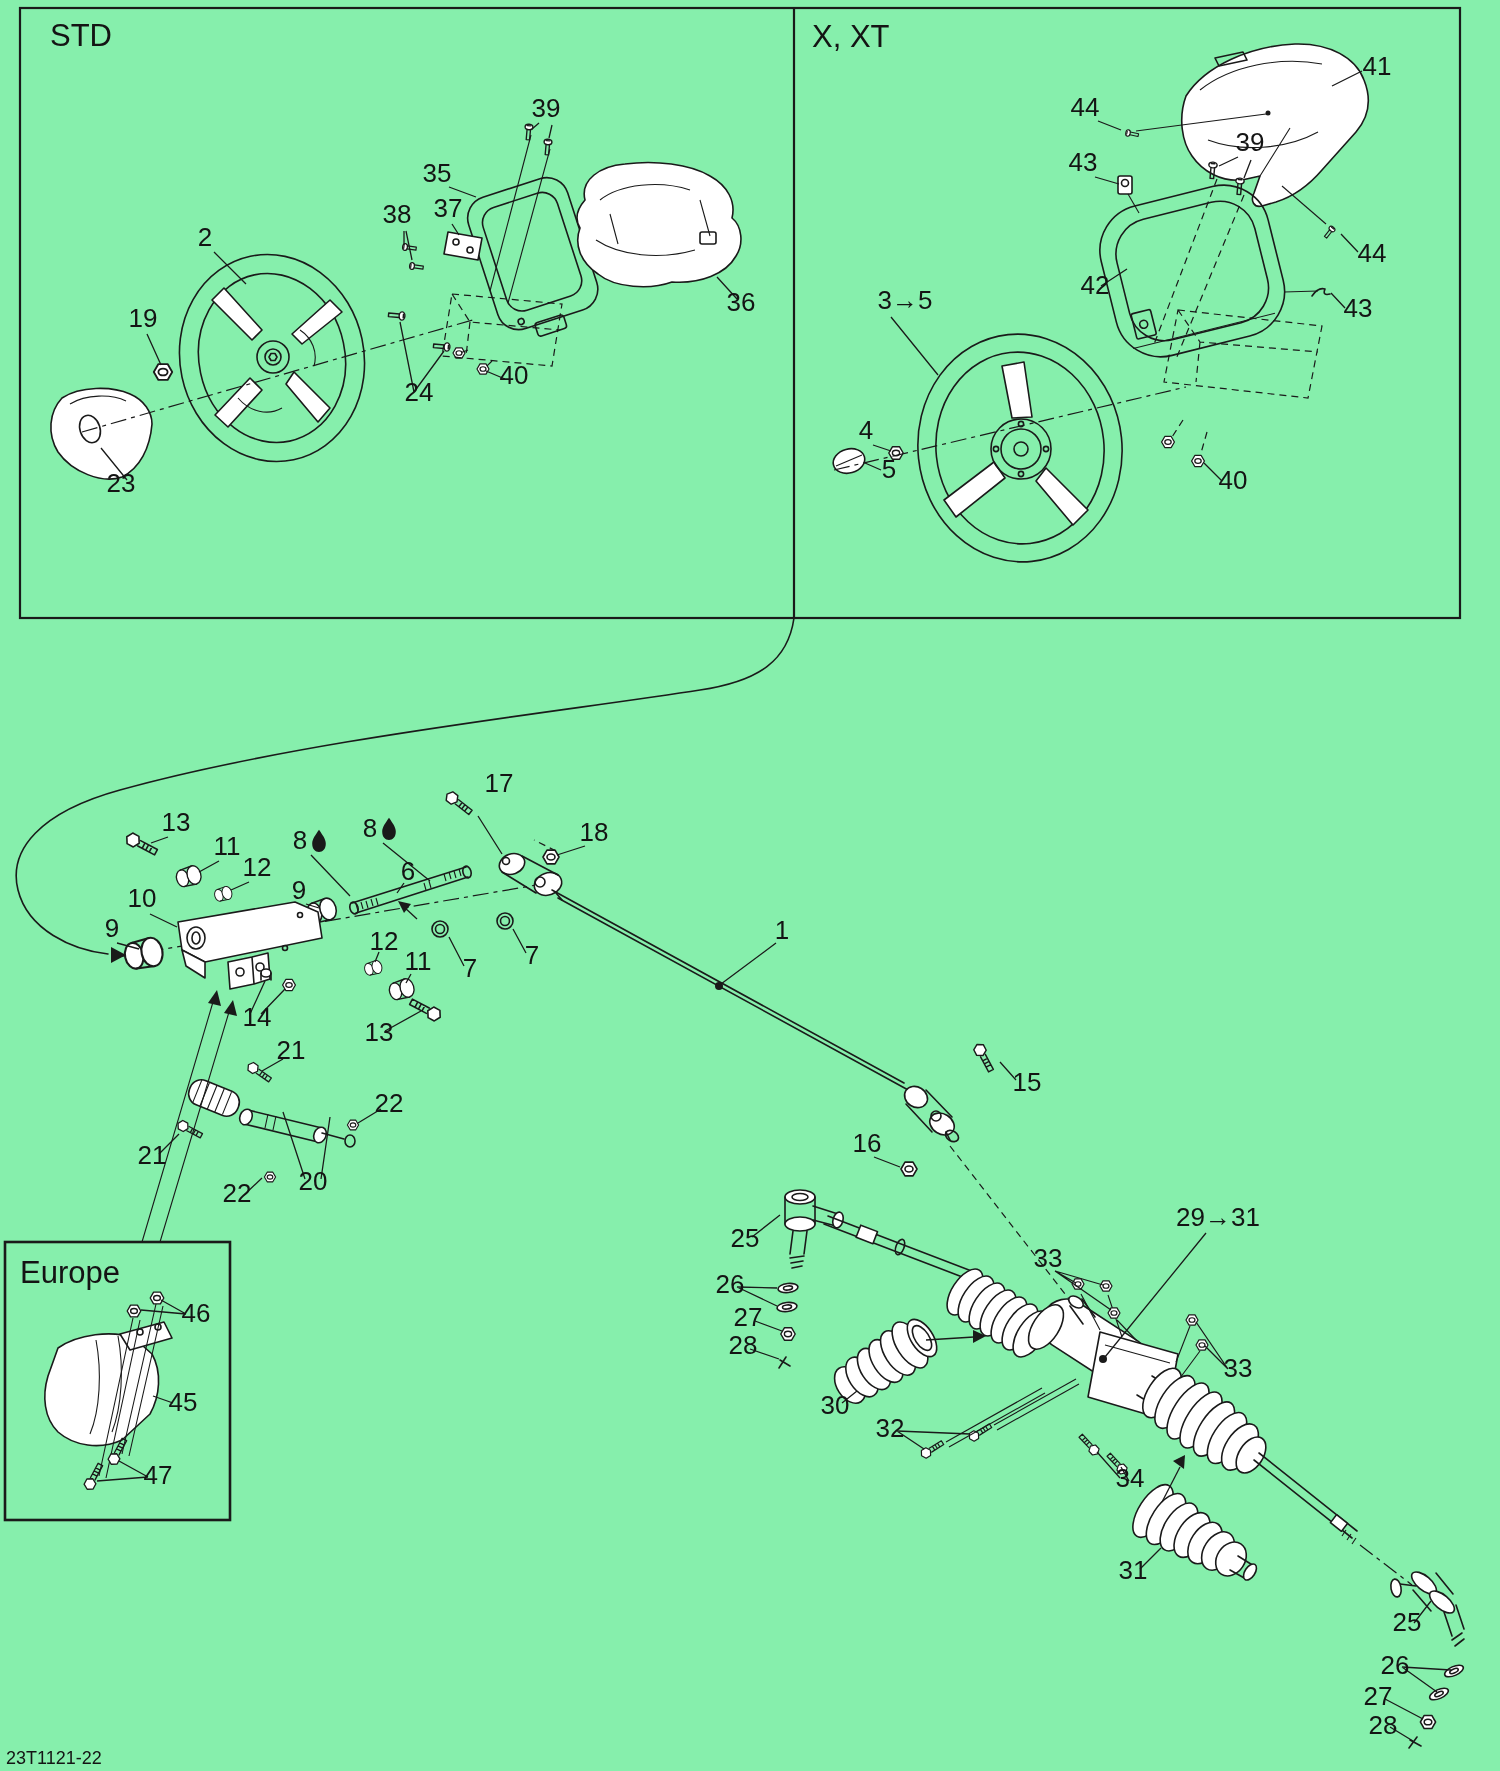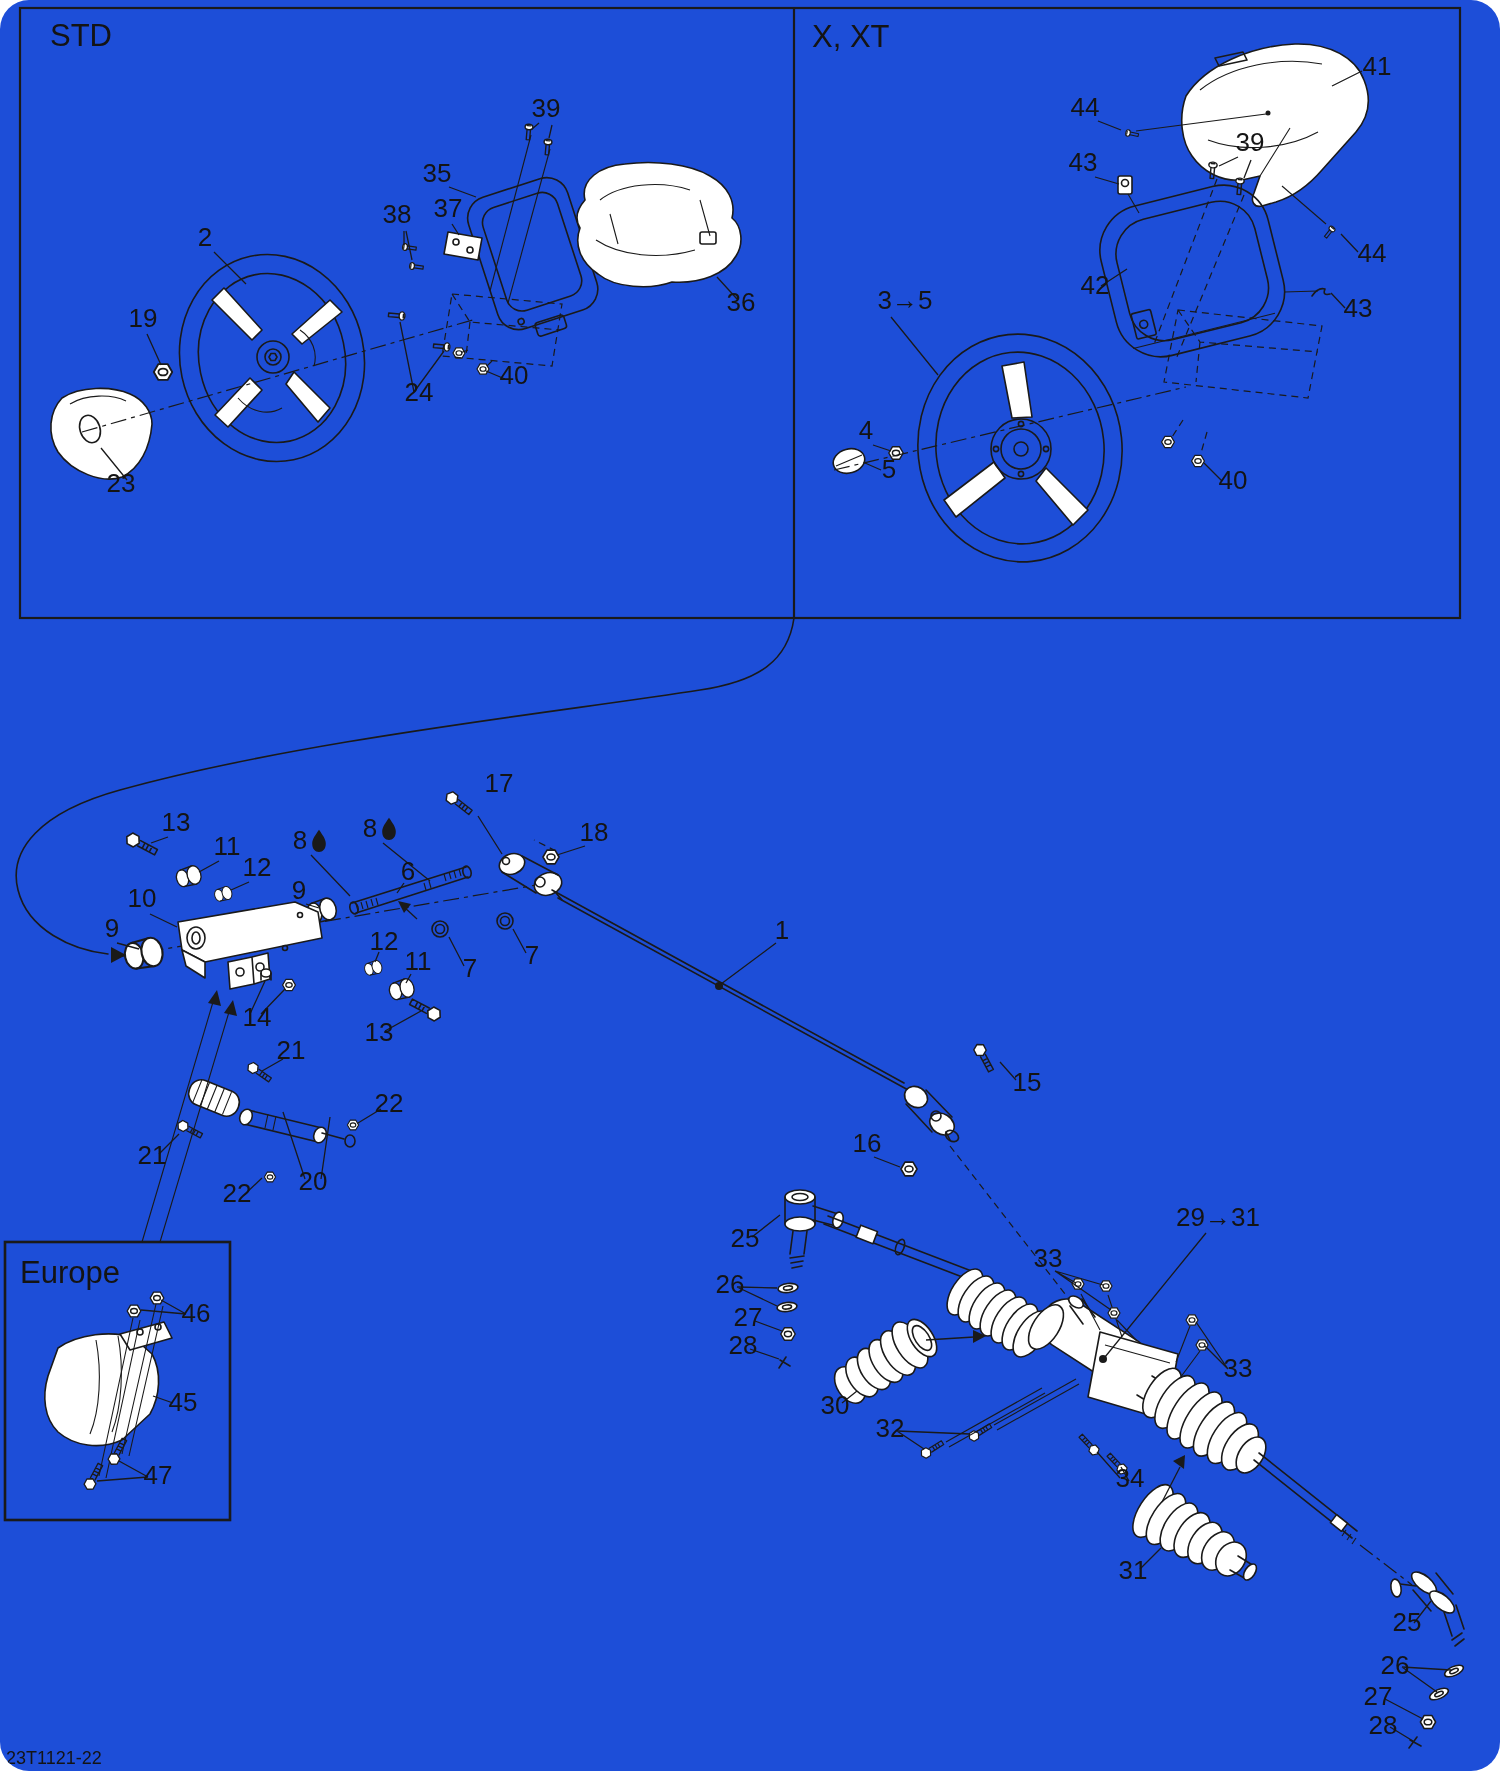--- a/index.html
+++ b/index.html
@@ -1,16 +1,16 @@
 <!DOCTYPE html>
 <html><head>
 <meta charset="utf-8">
 <style>
   html,body{margin:0;padding:0;background:#fff;}
-  #stage{position:relative;width:1500px;height:1771px;background:#1d4ed8;overflow:hidden;border-radius:29px;}
+  #stage{position:relative;width:1500px;height:1771px;background:#86efac;overflow:hidden;}
   svg{display:block;}
   .plabel{font:26px "Liberation Sans", sans-serif; fill:#141414;}
   .ptitle{font:31px "Liberation Sans", sans-serif; fill:#141414;}
   .pcode{font:18px "Liberation Sans", sans-serif; fill:#141414;}
   .ln{stroke:#1a1a1a;fill:none;stroke-width:1.6;stroke-linecap:round;stroke-linejoin:round;}
   .thin{stroke:#1a1a1a;fill:none;stroke-width:1.1;}
   .ldr{stroke:#1a1a1a;fill:none;stroke-width:1.3;}
   .box{stroke:#1a1a1a;fill:none;stroke-width:2.2;}
   .boxthick{stroke:#1a1a1a;fill:none;stroke-width:2.6;}
   .dsh{stroke:#1a1a1a;fill:none;stroke-width:1.2;stroke-dasharray:7 5;}

